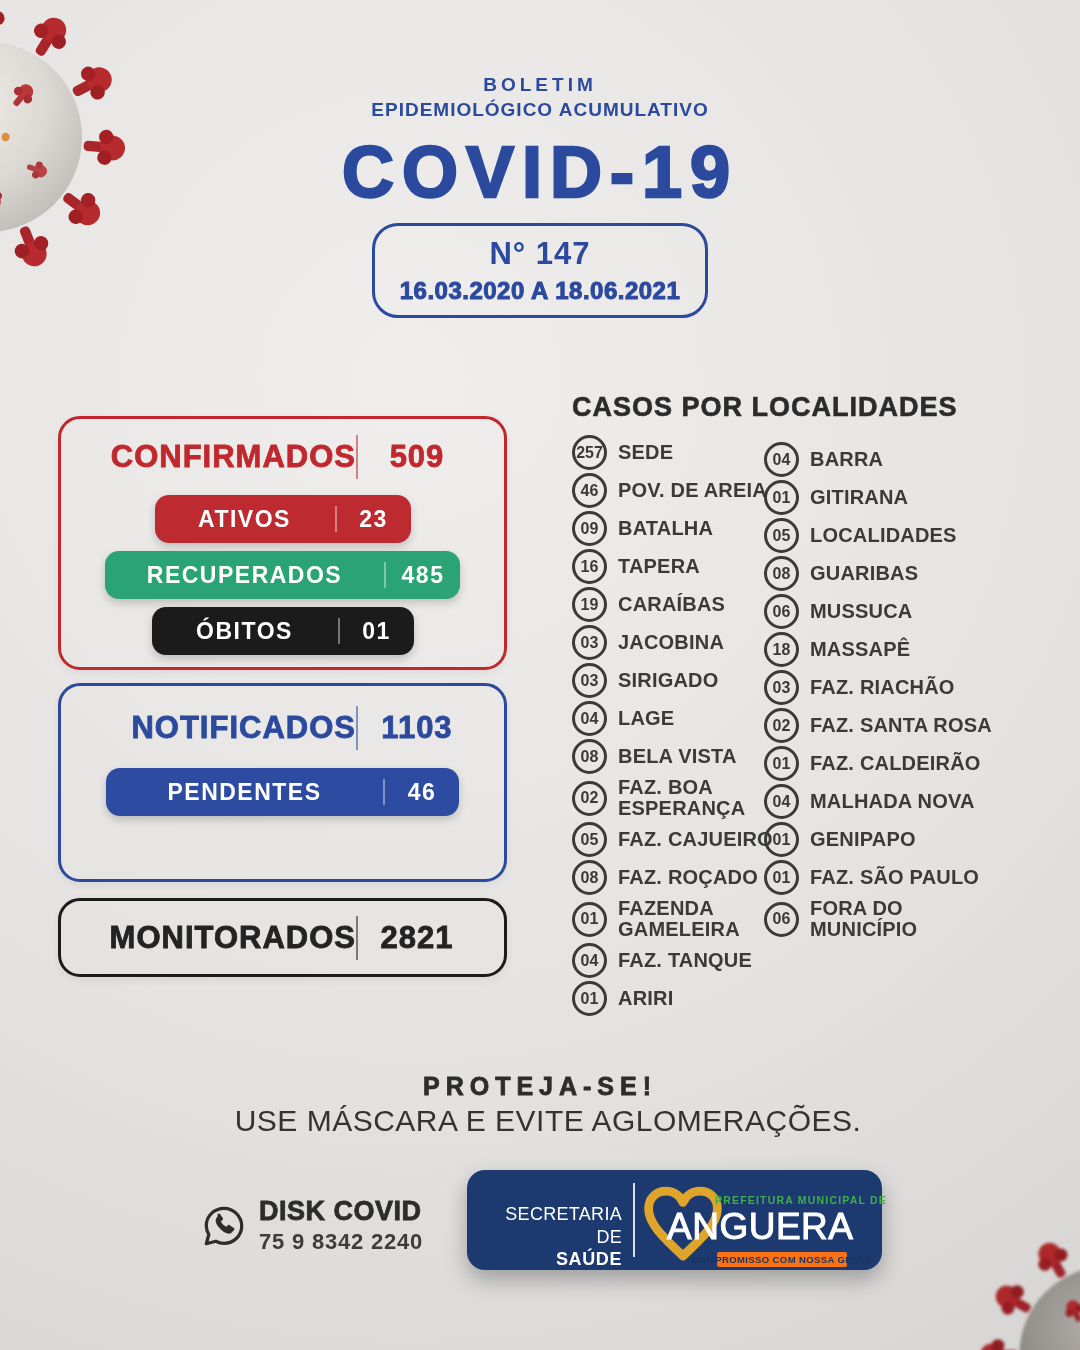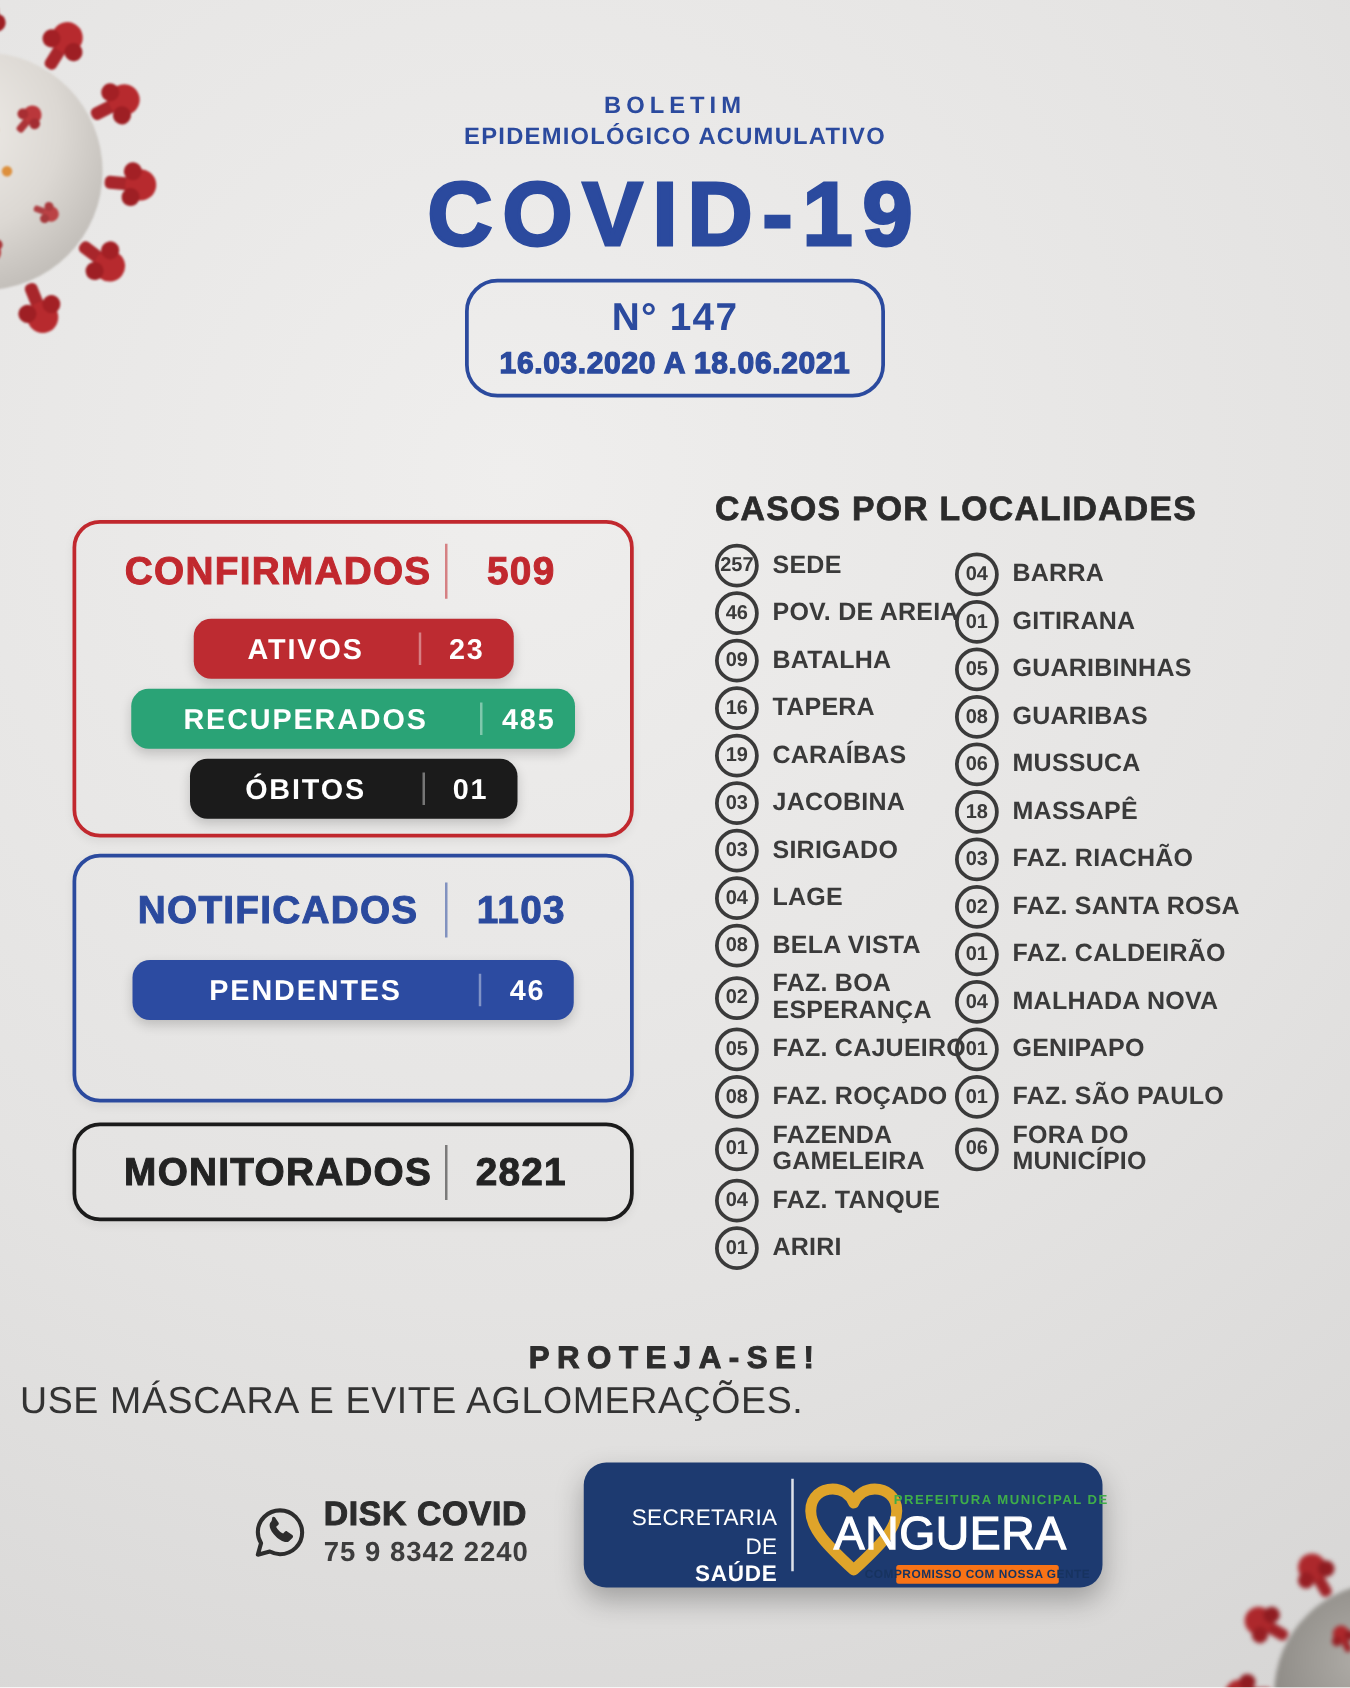--- a/index.html
+++ b/index.html
@@ -30,21 +30,21 @@
   .sbox{position:absolute; left:58px; width:449px; border:3px solid #333; border-radius:22px;
     box-sizing:border-box; display:flex; flex-direction:column; align-items:center;
     box-shadow:0 3px 8px rgba(0,0,0,0.06);}
   .sbox-conf{top:416px; height:254px;}
   .sbox-notif{top:683px; height:199px;}
   .sbox-monit{top:898px; height:79px; justify-content:center;}
   .sbox-title{display:flex; align-items:center; width:100%; box-sizing:border-box;
     padding:0 28px; height:52px; font-weight:bold; font-size:31px; letter-spacing:1px;}
   .sbox-conf .sbox-title{margin-top:12px;}
   .sbox-notif .sbox-title{margin-top:16px;}
-  .t-lbl{flex:1; text-align:center; -webkit-text-stroke:0.8px currentColor;}
+  .t-lbl{flex:1; text-align:right; -webkit-text-stroke:0.8px currentColor;}
   .t-div{width:2px; height:44px; background:currentColor; opacity:0.55;}
   .t-val{width:118px; text-align:center; -webkit-text-stroke:0.8px currentColor;}
   .c-red{color:#c1282e;}
   .c-blue{color:#2b4a9e;}
   .c-dark{color:#232323;}
   .pills{display:flex; flex-direction:column; align-items:center; gap:8px; margin-top:12px;}
   .sbox-notif .pills{margin-top:14px;}
   .pill{height:48px; border-radius:14px; color:#fff; display:flex; align-items:center;
     font-size:23px; font-weight:bold; letter-spacing:1.5px; box-shadow:0 4px 9px rgba(0,0,0,0.18);}
   .pill .p-lbl{flex:1; text-align:center;}
@@ -63,21 +63,21 @@
   .loc-circle{width:35px; height:35px; min-width:35px; border:3px solid #3a3a3a; border-radius:50%;
     box-sizing:border-box; display:flex; align-items:center; justify-content:center;
     font-size:16px; font-weight:bold; color:#3a3a3a; letter-spacing:0;}
   .loc-name{font-size:20px; font-weight:bold; color:#3a3a3a; line-height:1.05; letter-spacing:0.2px;}
   .loc-col-left .loc-name{width:156px;}
   .loc-col-right .loc-name{width:200px;}
 
   
   .protect{position:absolute; left:0; right:0; top:1072px; text-align:center;
     font-size:25px; font-weight:bold; letter-spacing:6px; color:#2d2d2d; -webkit-text-stroke:0.8px #2d2d2d;}
-  .advice{position:absolute; left:16px; right:0; top:1104px; 
+  .advice{position:absolute; left:16px; right:0; top:1104px; text-align:center;
     font-size:30px; font-weight:400; color:#333; letter-spacing:0.5px;}
   .disk{position:absolute; left:201px; top:1196px; display:flex; align-items:center; gap:12px;}
   .disk-icon{width:46px; height:46px;}
   .disk-lines{display:flex; flex-direction:column;}
   .disk-label{font-size:27px; font-weight:bold; color:#2c2c2c; letter-spacing:0.5px; -webkit-text-stroke:0.8px #2c2c2c;}
   .disk-phone{font-size:22px; font-weight:bold; color:#3d3d3d; letter-spacing:0.8px; margin-top:2px;}
 
   .panel{position:absolute; left:467px; top:1170px; width:415px; height:100px;
     background:#1d3a70; border-radius:18px; box-shadow:0 10px 22px rgba(0,0,0,0.28);}
   .sec-block{position:absolute; left:20px; top:33px; width:135px; text-align:right;
@@ -357,21 +357,21 @@
           <span>01</span>
         </span>
         <span class="loc-name">GITIRANA</span>
       </div>
 
 
       <div class="loc-item">
         <span class="loc-circle">
           <span>05</span>
         </span>
-        <span class="loc-name">GUARIBINHAS</span>
+        <span class="loc-name">LOCALIDADES</span>
       </div>
 
       <div class="loc-item">
         <span class="loc-circle">
           <span>08</span>
         </span>
         <span class="loc-name">GUARIBAS</span>
       </div>
 
       <div class="loc-item">

